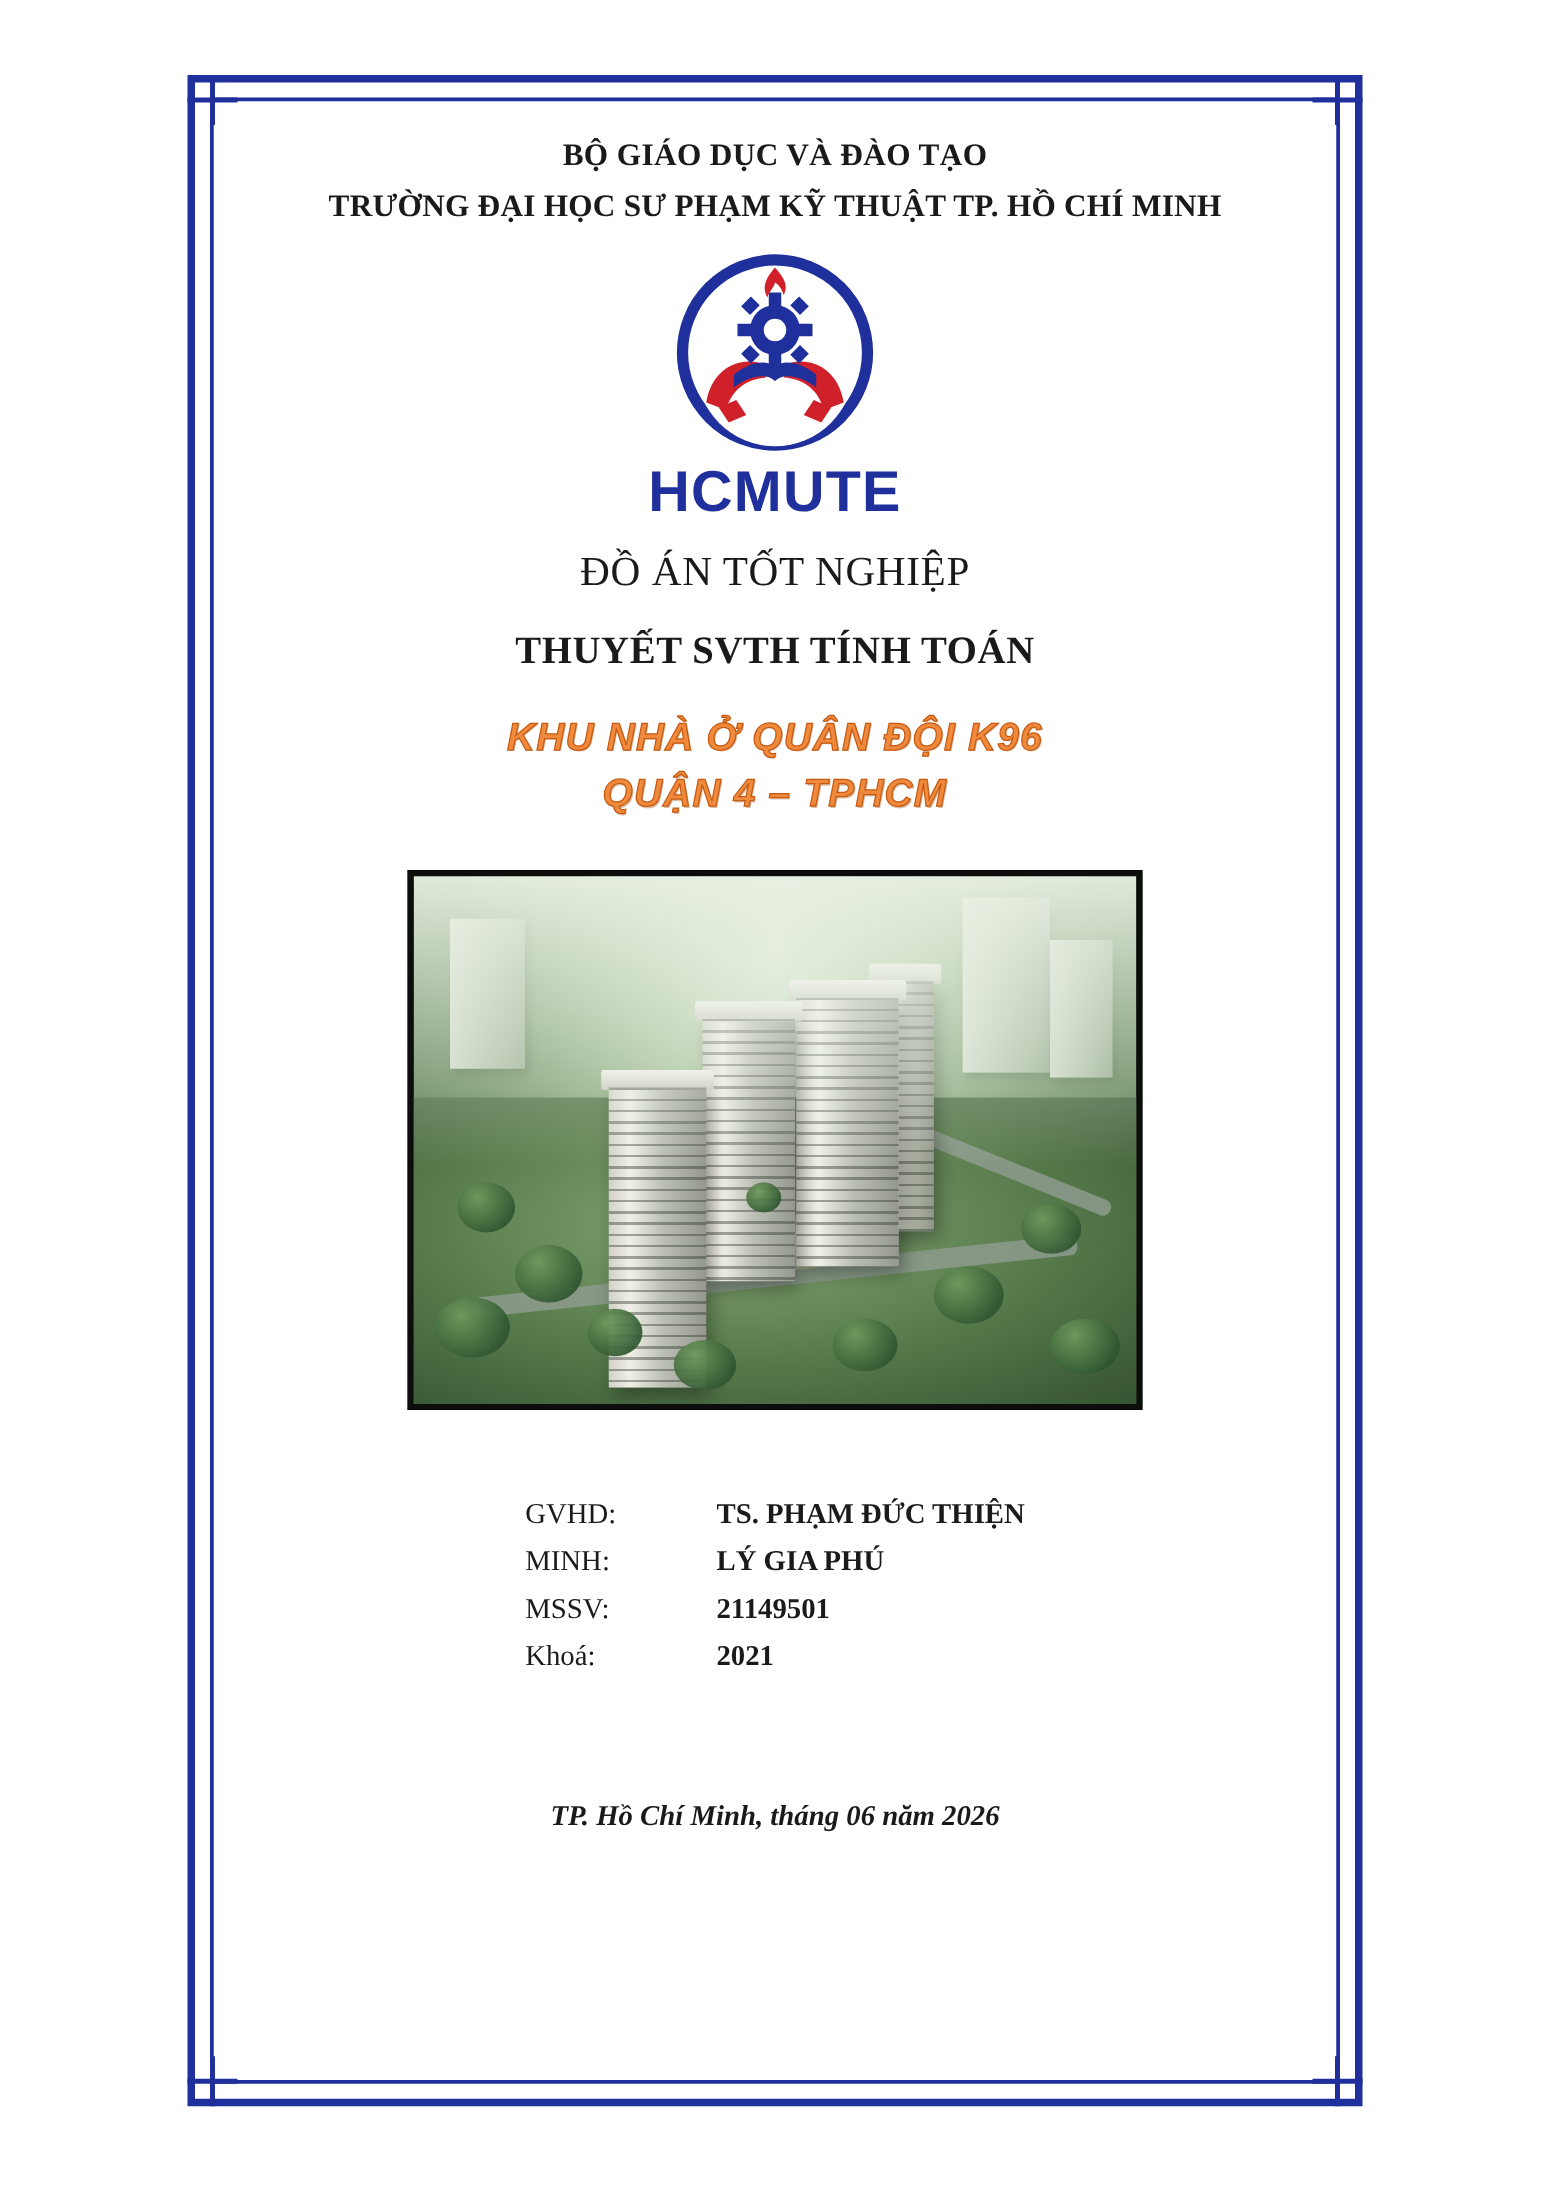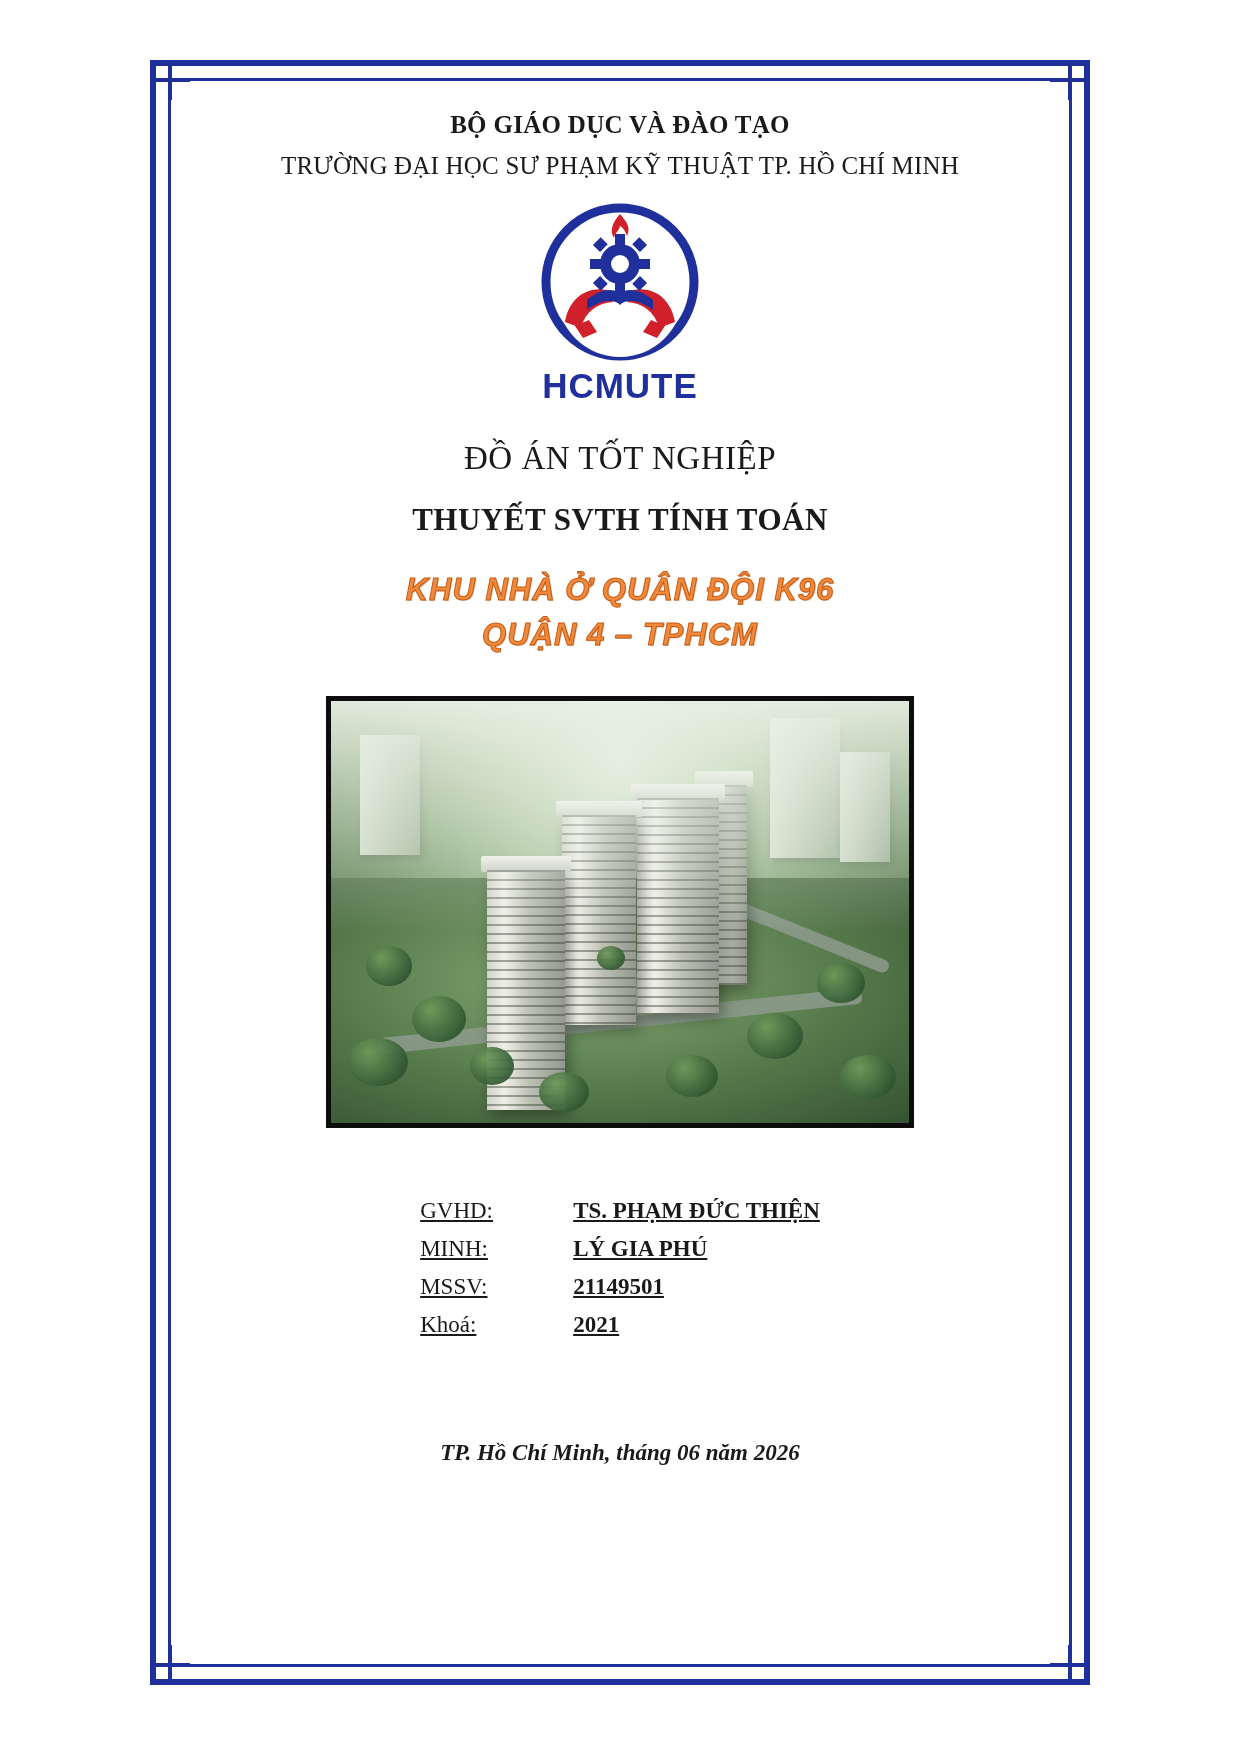--- a/index.html
+++ b/index.html
@@ -83,35 +83,35 @@
   }
 
   .ministry {
     font-size: 25px;
     font-weight: bold;
     letter-spacing: 0.3px;
     margin-top: 16px;
   }
   .university {
     font-size: 25px;
-    font-weight: normal;
+    font-weight: bold;
     margin-top: 13px;
     letter-spacing: 0.2px;
   }
 
   
   .logo-wrap {
     margin-top: 22px;
     height: 210px;
     position: relative;
   }
   .logo-svg { display: block; margin: 0 auto; }
   .logo-text {
     font-family: "Liberation Sans", sans-serif;
-    font-size: 35px;
+    font-size: 46px;
     font-weight: bold;
     color: #1f2f9c;
     letter-spacing: 1px;
     margin-top: -4px;
   }
 
   .title-1 {
     font-size: 33px;
     font-weight: normal;
     margin-top: 28px;
@@ -212,21 +212,20 @@
 
   
   .info {
     margin: 64px 0 0 0;
     display: flex;
     justify-content: center;
   }
   .info table {
     border-collapse: collapse;
     font-size: 23px;
-    text-decoration: underline;
   }
   .info td {
     padding: 6px 0;
     vertical-align: top;
     text-align: left;
   }
   .info td.label {
     width: 145px;
     font-weight: normal;
   }

